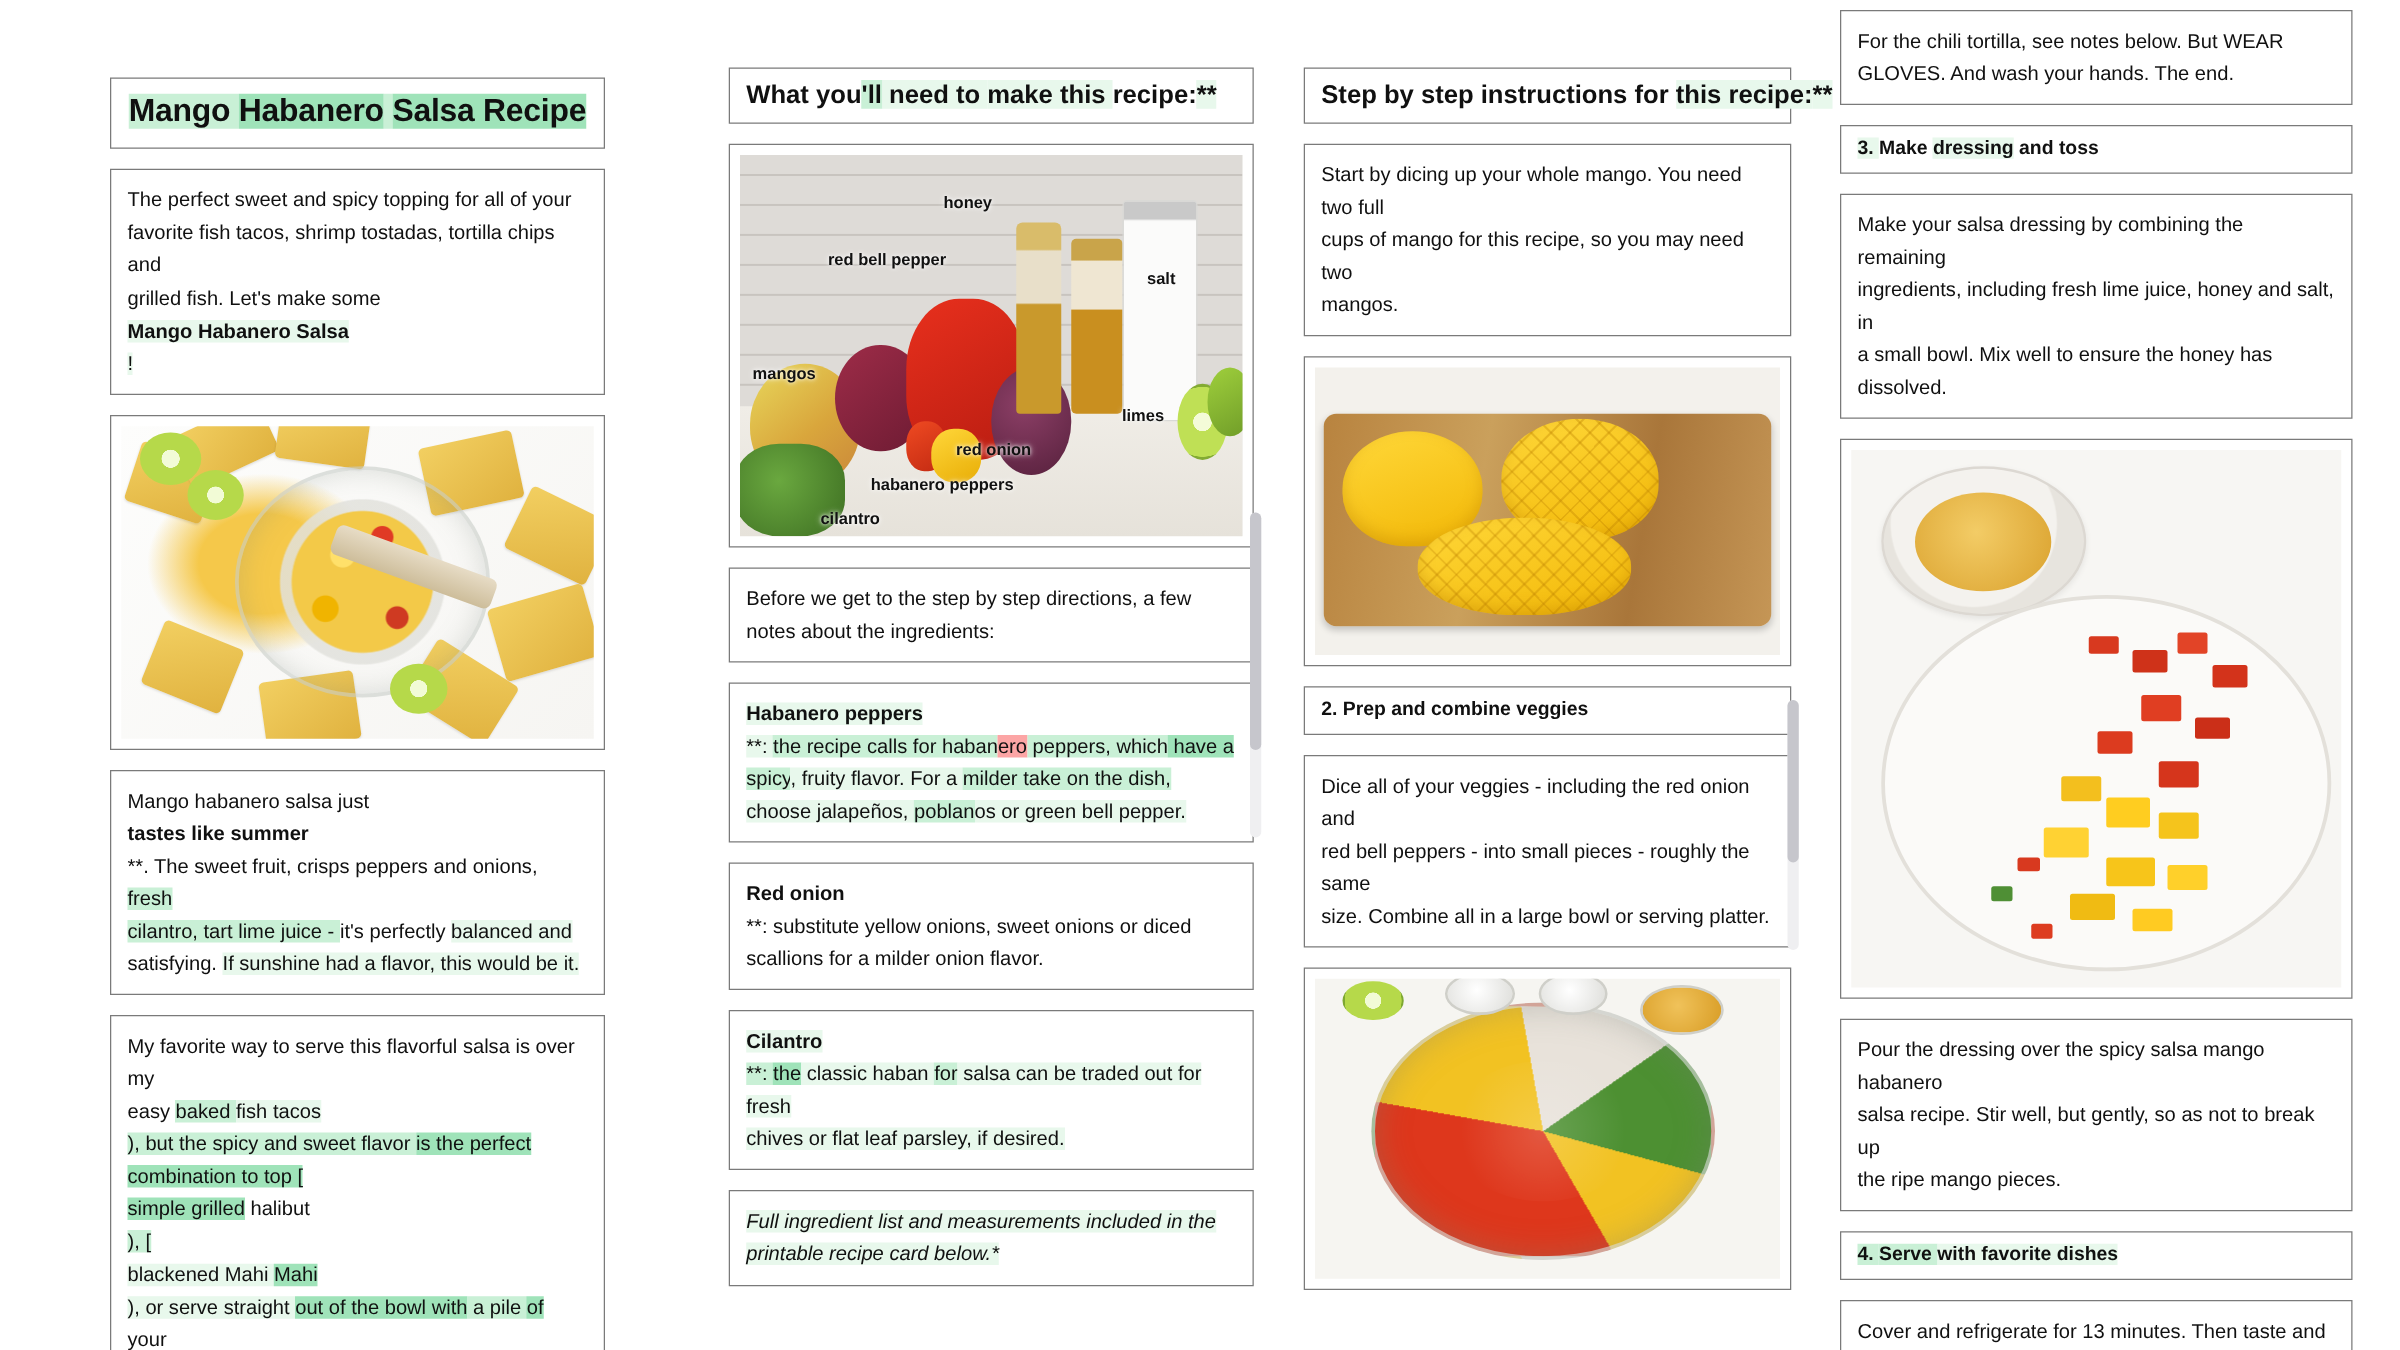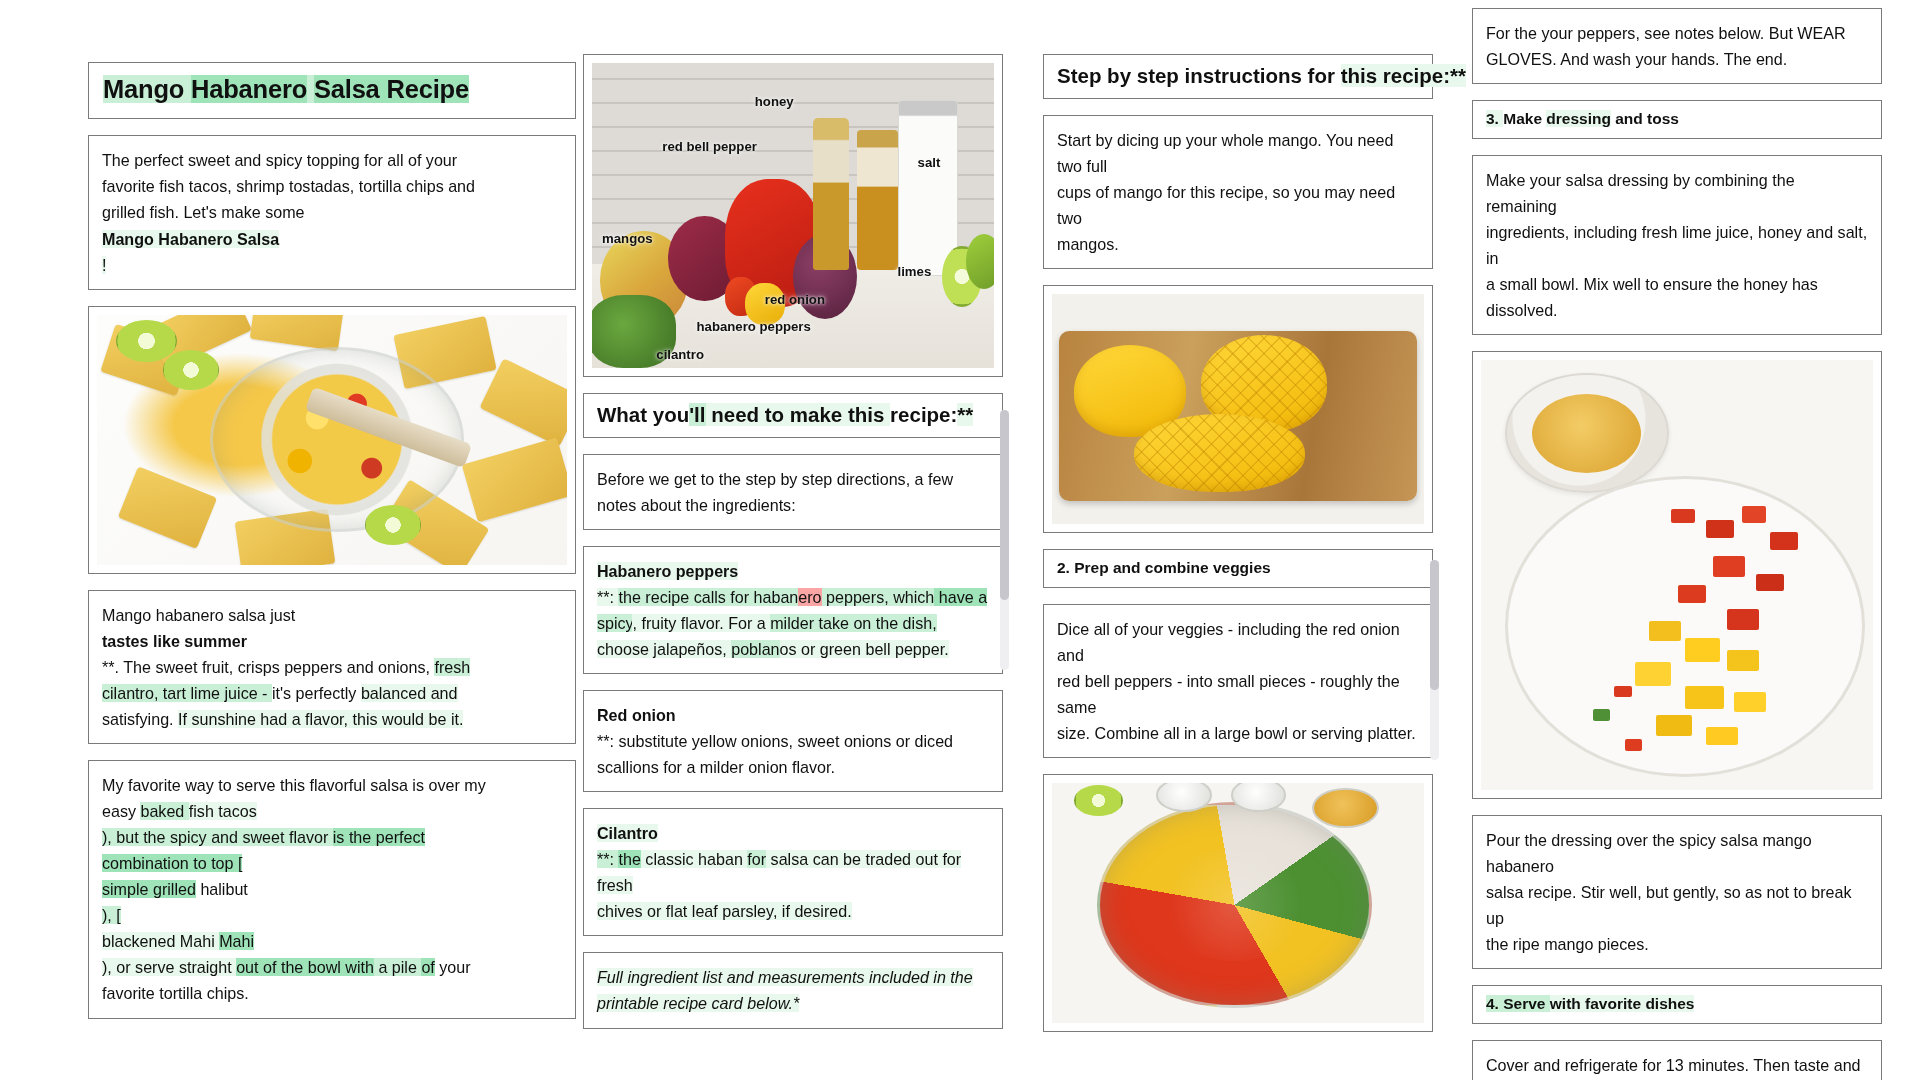--- a/index.html
+++ b/index.html
@@ -243,21 +243,21 @@
     left: 0; width: 9px;
     background: #c6c6cc;
     border-radius: 5px;
   }
 </style>
 </head>
 <body>
 
 <div class="page">
 
-  <div class="col" style="left:88px; width:488px;">
+  <div class="col" style="left:88px; width:396px;">
     <div class="col-inner" style="padding-top:62px;">
 
       <div class="card title-card">
         <div class="title-text"><span class="hl2">Mango </span><span class="hl3">Habanero</span><span class="hl2"> </span><span class="hl3">Salsa Recipe</span></div>
       </div>
 
       <div class="card">
         <div class="body-text">
           <span>The perfect sweet and spicy topping for all of your</span><br>
           <span>favorite fish tacos, shrimp tostadas, tortilla chips and</span><br>
@@ -309,20 +309,24 @@
           <span>favorite tortilla chips.</span>
         </div>
       </div>
 
     </div>
   </div>
 
   <div class="col" style="left:583px; width:420px;">
     <div class="col-inner" style="padding-top:54px;">
 
+      <div class="card tight">
+        <div class="h2-text"><span>What you</span><span class="hl2">'ll</span><span class="hl1"> need to </span><span class="hl1">make this </span><span>recipe:</span><span class="hl1">**</span></div>
+      </div>
+
       <div class="card imgcard">
         <div class="photo ph-ingredients">
           <div class="brick"></div>
           <div class="counter"></div>
 
           <div class="ing" style="left:2%; top:55%; width:22%; height:32%; border-radius:50% 50% 48% 48%; background:linear-gradient(140deg,#e8d85c,#d9a63c 55%,#c9863a);"></div>
           <div class="ing" style="left:19%; top:50%; width:18%; height:28%; border-radius:50%; background:linear-gradient(140deg,#9e2c48,#6d1b33);"></div>
           <div class="ing" style="left:33%; top:38%; width:24%; height:42%; border-radius:44% 44% 40% 40%; background:linear-gradient(150deg,#e8301d,#b81c11);"></div>
           <div class="ing" style="left:50%; top:56%; width:16%; height:28%; border-radius:50%; background:radial-gradient(circle at 40% 35%,#8c3f66,#56203c);"></div>
           <div class="ing" style="left:55%; top:18%; width:9%; height:50%; border-radius:5px 5px 3px 3px; background:linear-gradient(180deg,#d9bc6a 0 14%,#e8dfc9 15% 42%,#c9992c 43% 100%);"></div>
@@ -338,24 +342,20 @@
           <div class="lbl" style="left:17.5%; top:25%;">red bell pepper</div>
           <div class="lbl" style="left:81%; top:30%;">salt</div>
           <div class="lbl" style="left:2.5%; top:55%;">mangos</div>
           <div class="lbl" style="left:76%; top:66%;">limes</div>
           <div class="lbl" style="left:43%; top:75%;">red onion</div>
           <div class="lbl" style="left:26%; top:84%;">habanero peppers</div>
           <div class="lbl" style="left:16%; top:93%;">cilantro</div>
         </div>
       </div>
 
-      <div class="card tight">
-        <div class="h2-text"><span>What you</span><span class="hl2">'ll</span><span class="hl1"> need to </span><span class="hl1">make this </span><span>recipe:</span><span class="hl1">**</span></div>
-      </div>
-
       <div class="card">
         <div class="body-text">
           <span>Before we get to the step by step directions, a few</span><br>
           <span>notes about the ingredients:</span>
         </div>
       </div>
 
       <div class="card">
         <div class="body-text">
           <b class="hl1">Habanero peppers</b><br>
@@ -439,21 +439,21 @@
       </div>
 
     </div>
   </div>
 
   <div class="col" style="left:1472px; width:410px;">
     <div class="col-inner" style="padding-top:8px;">
 
       <div class="card">
         <div class="body-text">
-          <span>For the your peppers, see notes below. But WEAR</span><br>
+          <span>For the chili tortilla, see notes below. But WEAR</span><br>
           <span>GLOVES. And wash your hands. The end.</span>
         </div>
       </div>
 
       <div class="card tight">
         <div class="step-text"><span class="hl1">3. </span><span>Make </span><span class="hl1">dressing</span><span> and toss</span></div>
       </div>
 
       <div class="card">
         <div class="body-text">

